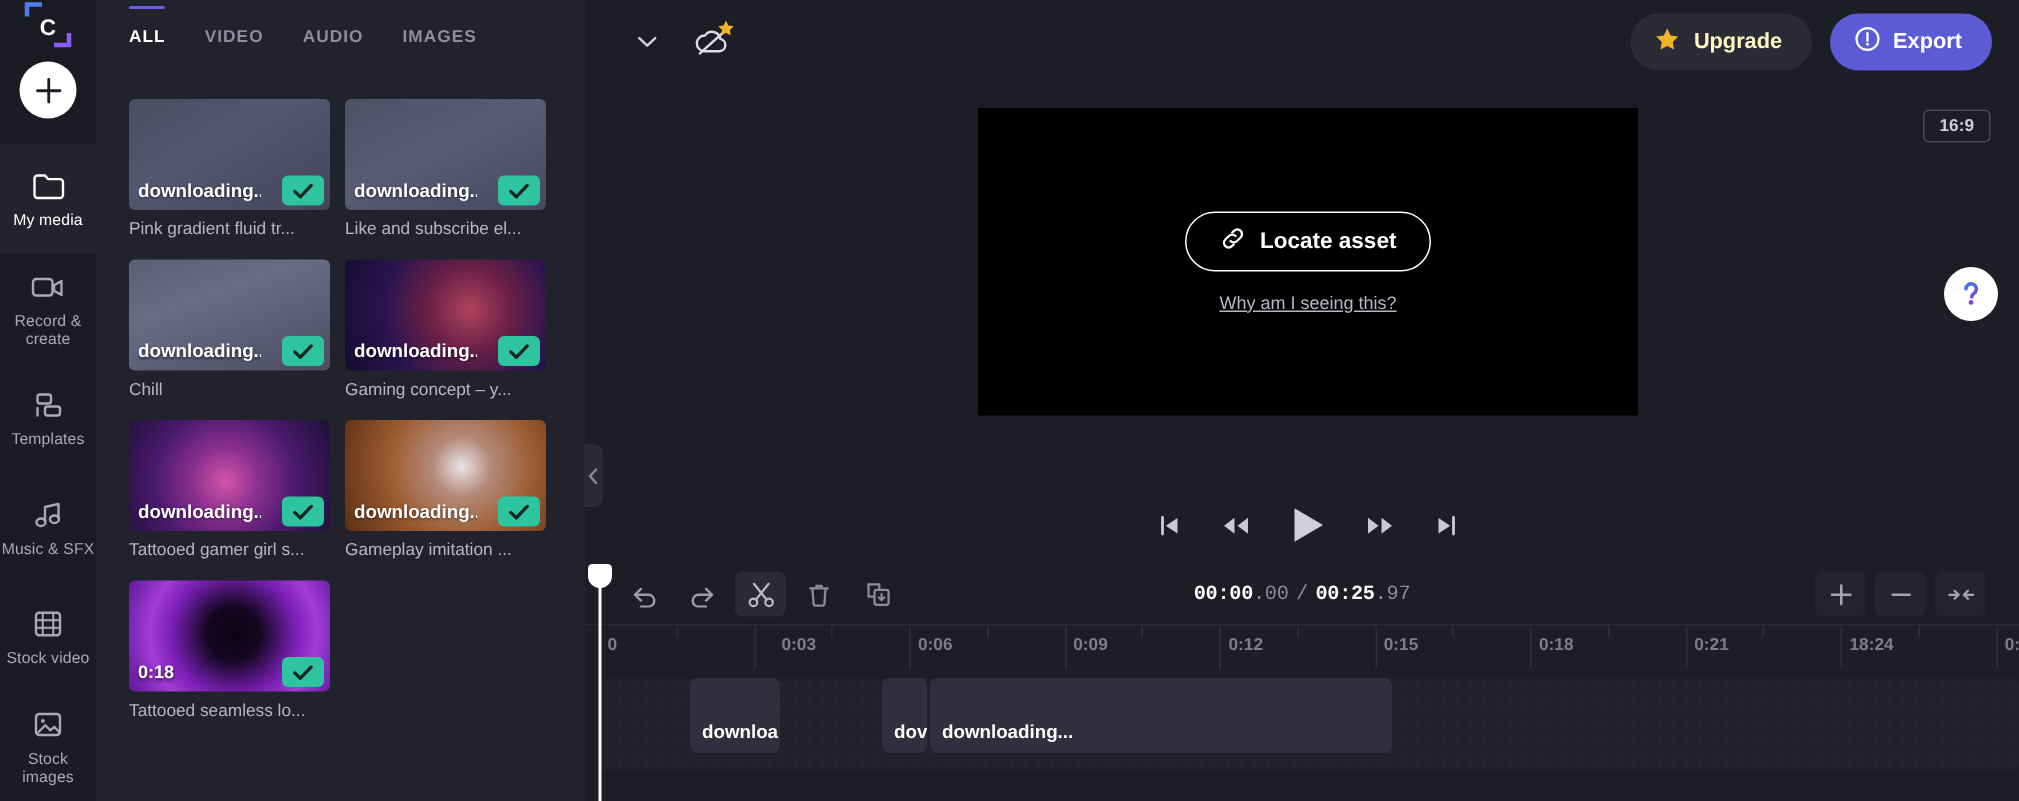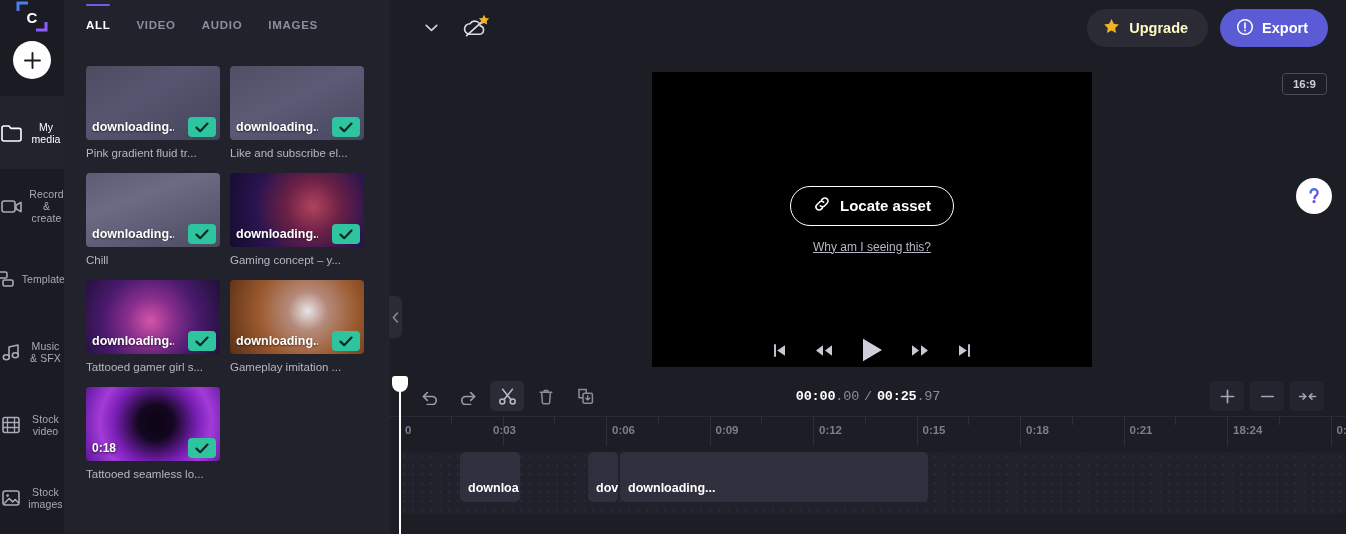--- a/index.html
+++ b/index.html
@@ -20,21 +20,21 @@
   }
   .logo-wrap { height: 46px; width: 64px; display: flex; align-items: center; justify-content: center; }
   .add-wrap { height: 64px; width: 64px; display: flex; align-items: center; justify-content: center; }
   .add-btn {
     width: 38px; height: 38px; border-radius: 50%; background: #ffffff;
     display: flex; align-items: center; justify-content: center; cursor: pointer;
   }
   .add-btn svg { display: block; }
   .rail-items { width: 64px; margin-top: 12px; }
   .rail-item {
-    width: 64px; height: 73px; display: flex; flex-direction: row;
+    width: 64px; height: 73px; display: flex; flex-direction: column;
     align-items: center; justify-content: center; gap: 5px; cursor: pointer;
     color: #a9a9b8;
   }
   .rail-item.active { background: #23232e; color: #ffffff; }
   .rail-item .lbl {
     font-size: 10.5px; line-height: 12px; text-align: center; letter-spacing: .1px;
     max-width: 62px;
   }
   .rail-item.active .lbl { color: #ffffff; }
   .rail-icon { height: 24px; display: flex; align-items: center; justify-content: center; }
@@ -117,21 +117,21 @@
     gap: 8px; padding: 0 20px 0 16px; color: #ffffff; font-size: 14.5px; font-weight: bold; cursor: pointer;
   }
 
   
   .preview-area { position: relative; height: 320px; }
   .ratio-badge {
     position: absolute; right: 19px; top: 17px; border: 1px solid #4a4a58; border-radius: 4px;
     padding: 4px 10px; font-size: 11.5px; font-weight: bold; color: #cfcfdb; cursor: pointer;
   }
   .stage {
-    position: absolute; left: 262px; top: 16px; width: 440px; height: 295px;
+    position: absolute; left: 262px; top: 16px; width: 440px; height: 205px;
     background: #000000; display: flex; flex-direction: column; align-items: center; justify-content: center;
   }
   .locate-btn {
     border: 1.5px solid #ffffff; border-radius: 22px; height: 40px; display: flex; align-items: center;
     gap: 9px; padding: 0 22px; color: #ffffff; font-size: 15px; font-weight: bold; cursor: pointer;
     background: transparent;
   }
   .why-link {
     margin-top: 14px; font-size: 12px; color: #b6b6c6; text-decoration: underline; cursor: pointer;
   }
@@ -547,21 +547,21 @@
               </svg>
           </div>
         </div>
       </div>
 
       <div class="ruler">
           <div class="tick" style="left: 9px;"></div>
           <div class="tick-lbl" style="left: 15px;">0</div>
           <div class="tick minor" style="left: 60.75px;"></div>
           <div class="tick" style="left: 112.5px;"></div>
-          <div class="tick-lbl" style="left: 103px;">0:03</div>
+          <div class="tick-lbl" style="left: 131px;">0:03</div>
           <div class="tick minor" style="left: 164.25px;"></div>
           <div class="tick" style="left: 216px;"></div>
           <div class="tick-lbl" style="left: 222px;">0:06</div>
           <div class="tick minor" style="left: 267.75px;"></div>
           <div class="tick" style="left: 319.5px;"></div>
           <div class="tick-lbl" style="left: 325.5px;">0:09</div>
           <div class="tick minor" style="left: 371.25px;"></div>
           <div class="tick" style="left: 423px;"></div>
           <div class="tick-lbl" style="left: 429px;">0:12</div>
           <div class="tick minor" style="left: 474.75px;"></div>

